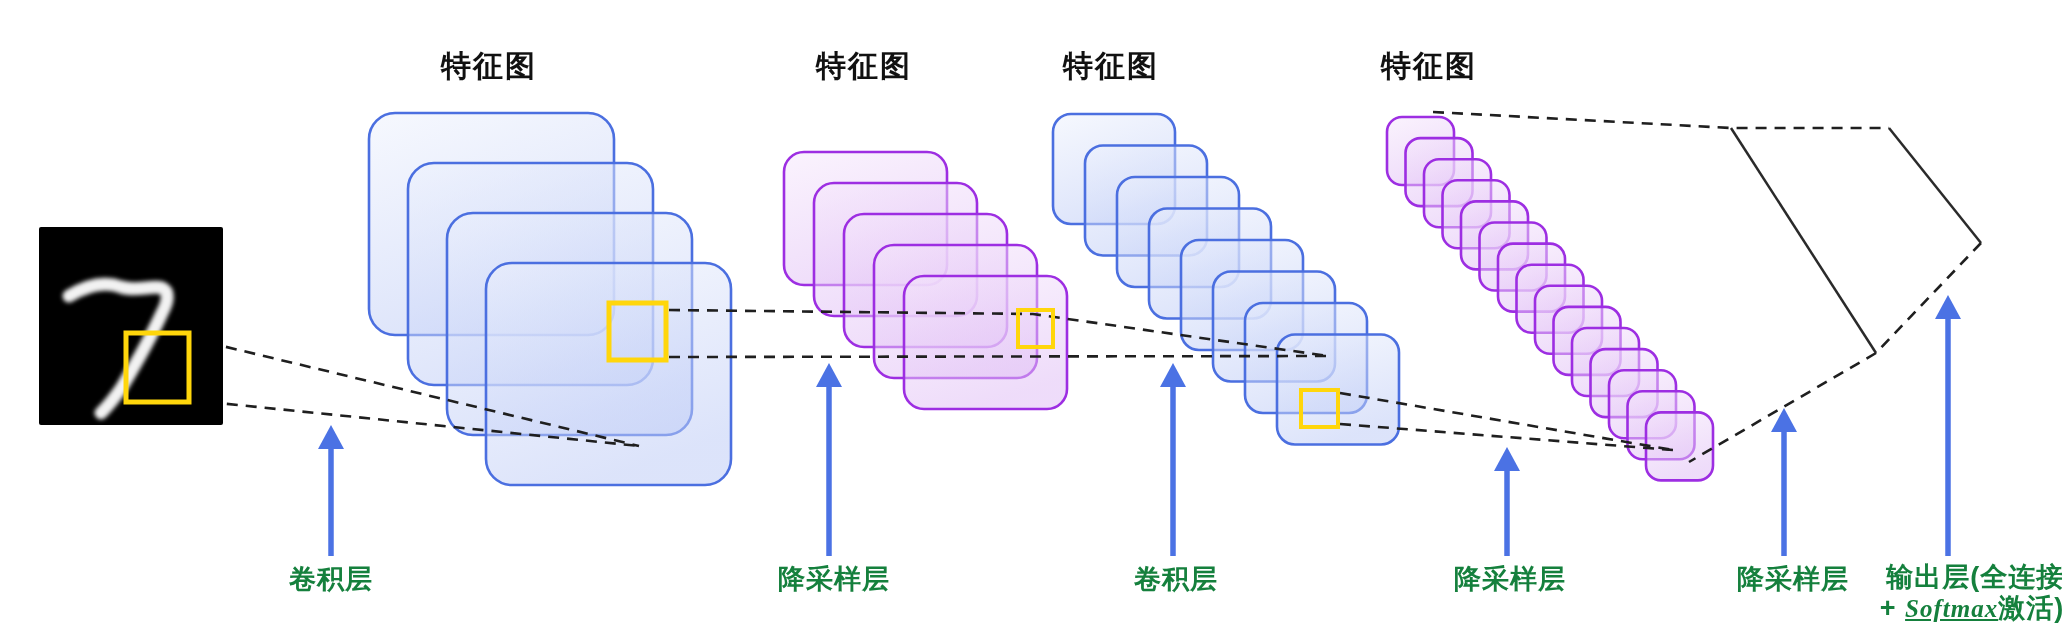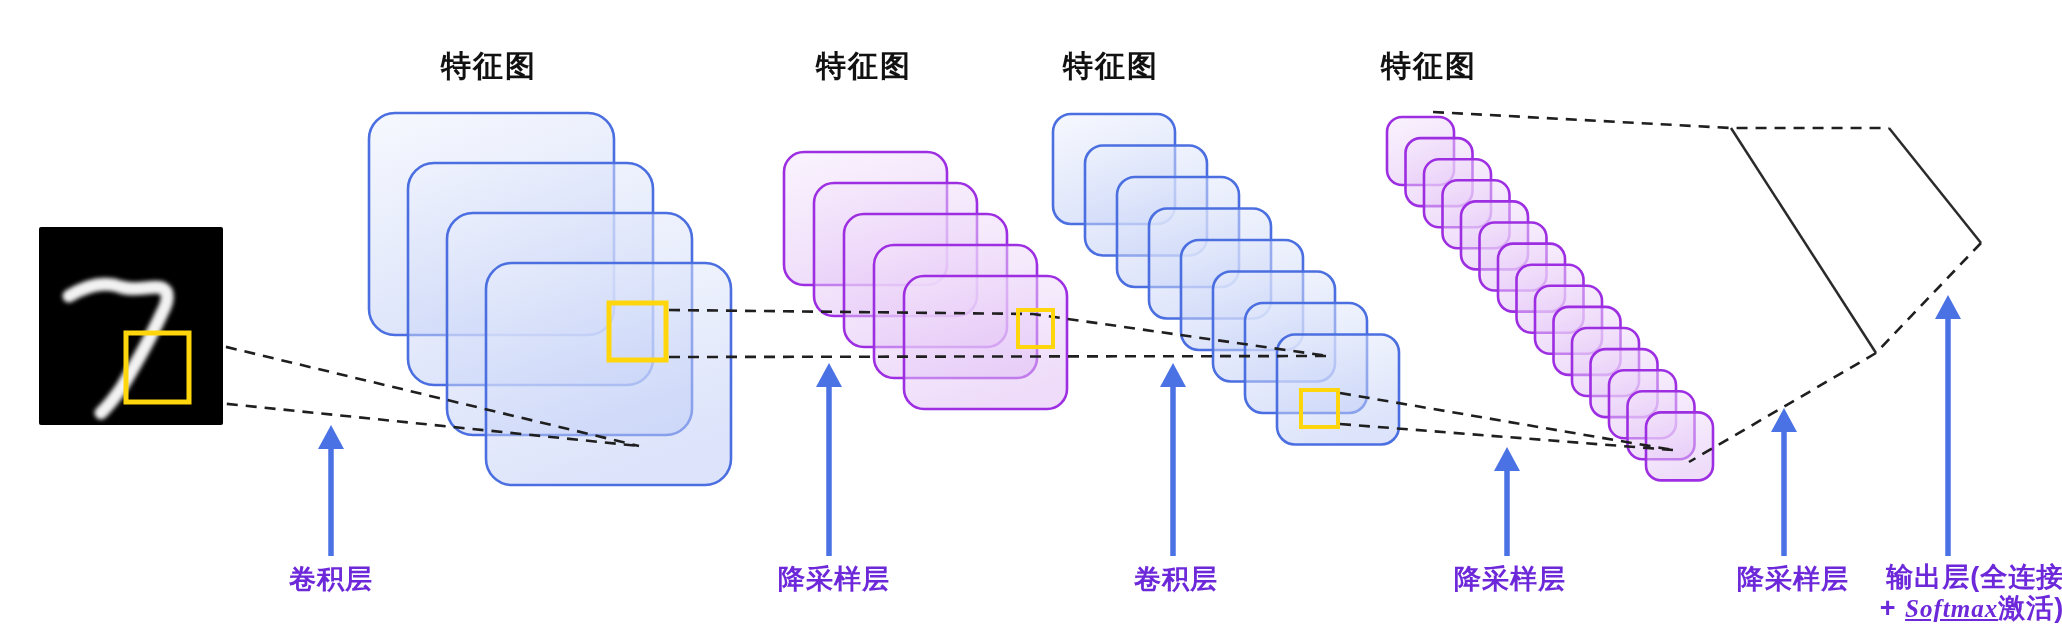--- a/index.html
+++ b/index.html
@@ -3,21 +3,21 @@
 <meta charset="utf-8">
 <style>
   html,body{margin:0;padding:0;background:#ffffff;}
   .stage{position:relative;width:2062px;height:634px;background:#ffffff;overflow:hidden;
          font-family:"Liberation Sans", sans-serif;margin-left:21px;}
   .stage svg{position:absolute;left:0;top:0;}
   .fmap-label{position:absolute;transform:translate(-50%,-50%);
       font-family:"Liberation Sans", sans-serif;font-weight:700;font-size:30px;color:#111;
       letter-spacing:2px;white-space:nowrap;}
   .layer-label{position:absolute;transform:translate(-50%,-50%);
-      font-family:"Liberation Sans", sans-serif;font-weight:700;font-size:27px;color:#6d28d9;
+      font-family:"Liberation Sans", sans-serif;font-weight:700;font-size:27px;color:#15803d;
       letter-spacing:1px;white-space:nowrap;}
   .layer-label.multiline{transform:translateX(-50%);text-align:center;line-height:31px;}
   .serif-italic{font-family:"Liberation Serif", serif;font-style:italic;font-weight:700;font-size:25px;text-decoration:underline;}
 </style>
 </head>
 <body>
 
 <div class="stage">
   <svg id="diagram-svg" width="2062" height="634" viewBox="0 0 2062 634">
       <defs>

